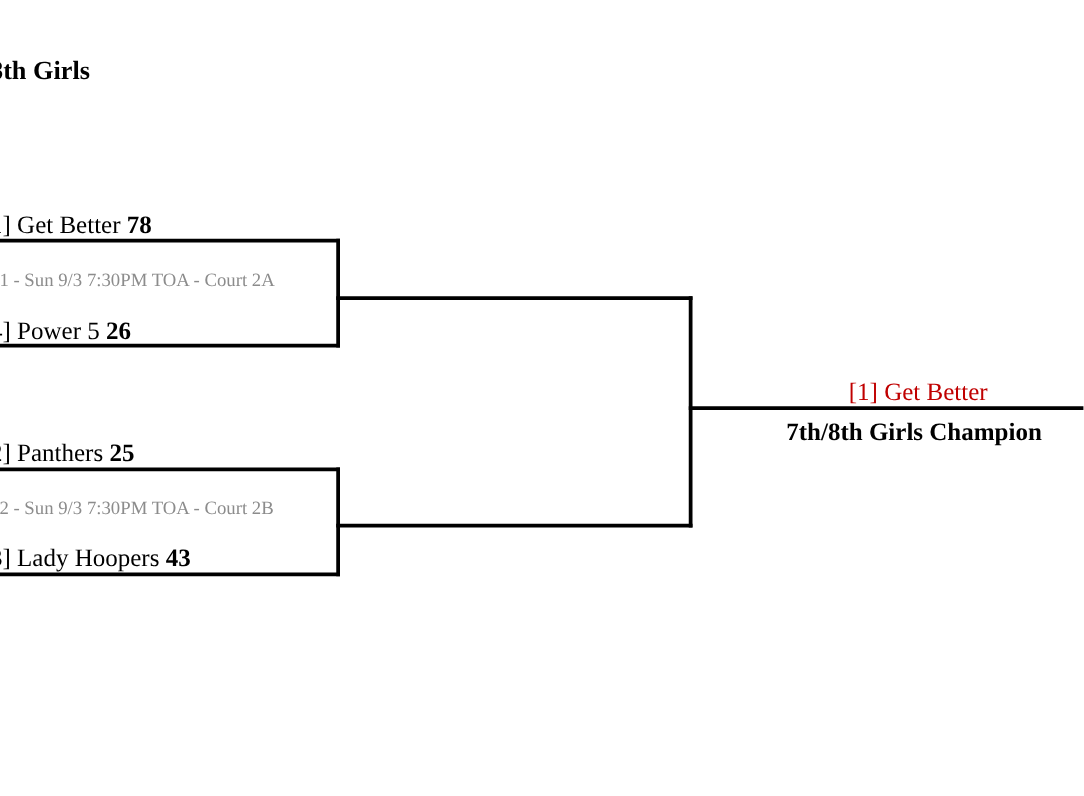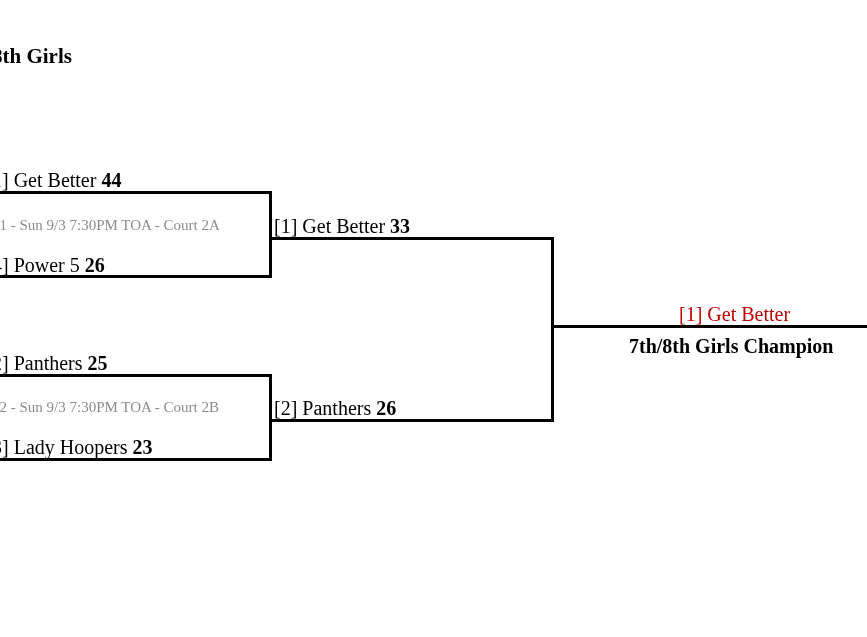--- a/index.html
+++ b/index.html
@@ -73,49 +73,43 @@
   }
 </style>
 </head>
 <body>
 
 <div id="bracket-root">
 
   <div class="abs bracket-title">8th Girls</div>
 
   <div class="abs team-line" style="left:-8px; top:170px;">
-    <span>1] Get Better</span><span class="score">44</span>
+    <span>1] Get Better</span><span class="score">78</span>
   </div>
   <div class="abs game-info" style="left:-8px; top:218px;">31 - Sun 9/3 7:30PM TOA - Court 2A</div>
   <div class="abs team-line" style="left:-8px; top:255px;">
     <span>4] Power 5</span><span class="score">26</span>
   </div>
 
   <div class="abs rule-h" style="left:-8px; top:191px; width:280px;"></div>
   <div class="abs rule-h" style="left:-8px; top:275px; width:280px;"></div>
   <div class="abs rule-v" style="left:269px; top:191px; height:87px;"></div>
 
   <div class="abs team-line" style="left:-8px; top:353px;">
     <span>2] Panthers</span><span class="score">25</span>
   </div>
   <div class="abs game-info" style="left:-8px; top:400px;">32 - Sun 9/3 7:30PM TOA - Court 2B</div>
   <div class="abs team-line" style="left:-8px; top:437px;">
-    <span>3] Lady Hoopers</span><span class="score">23</span>
+    <span>3] Lady Hoopers</span><span class="score">43</span>
   </div>
 
   <div class="abs rule-h" style="left:-8px; top:374px; width:280px;"></div>
   <div class="abs rule-h" style="left:-8px; top:458px; width:280px;"></div>
   <div class="abs rule-v" style="left:269px; top:374px; height:87px;"></div>
 
-  <div class="abs team-line" style="left:274px; top:216px;">
-    <span>[1] Get Better</span><span class="score">33</span>
-  </div>
-  <div class="abs team-line" style="left:274px; top:398px;">
-    <span>[2] Panthers</span><span class="score">26</span>
-  </div>
 
   <div class="abs rule-h" style="left:269px; top:237px; width:285px;"></div>
   <div class="abs rule-h" style="left:269px; top:419px; width:285px;"></div>
   <div class="abs rule-v" style="left:551px; top:237px; height:185px;"></div>
 
   <div class="abs rule-h" style="left:551px; top:325px; width:316px;"></div>
   <div class="abs champion-name" style="left:679px; top:303px;">[1] Get Better</div>
   <div class="abs champion-label" style="left:629px; top:335px;">7th/8th Girls Champion</div>
 
 </div>

